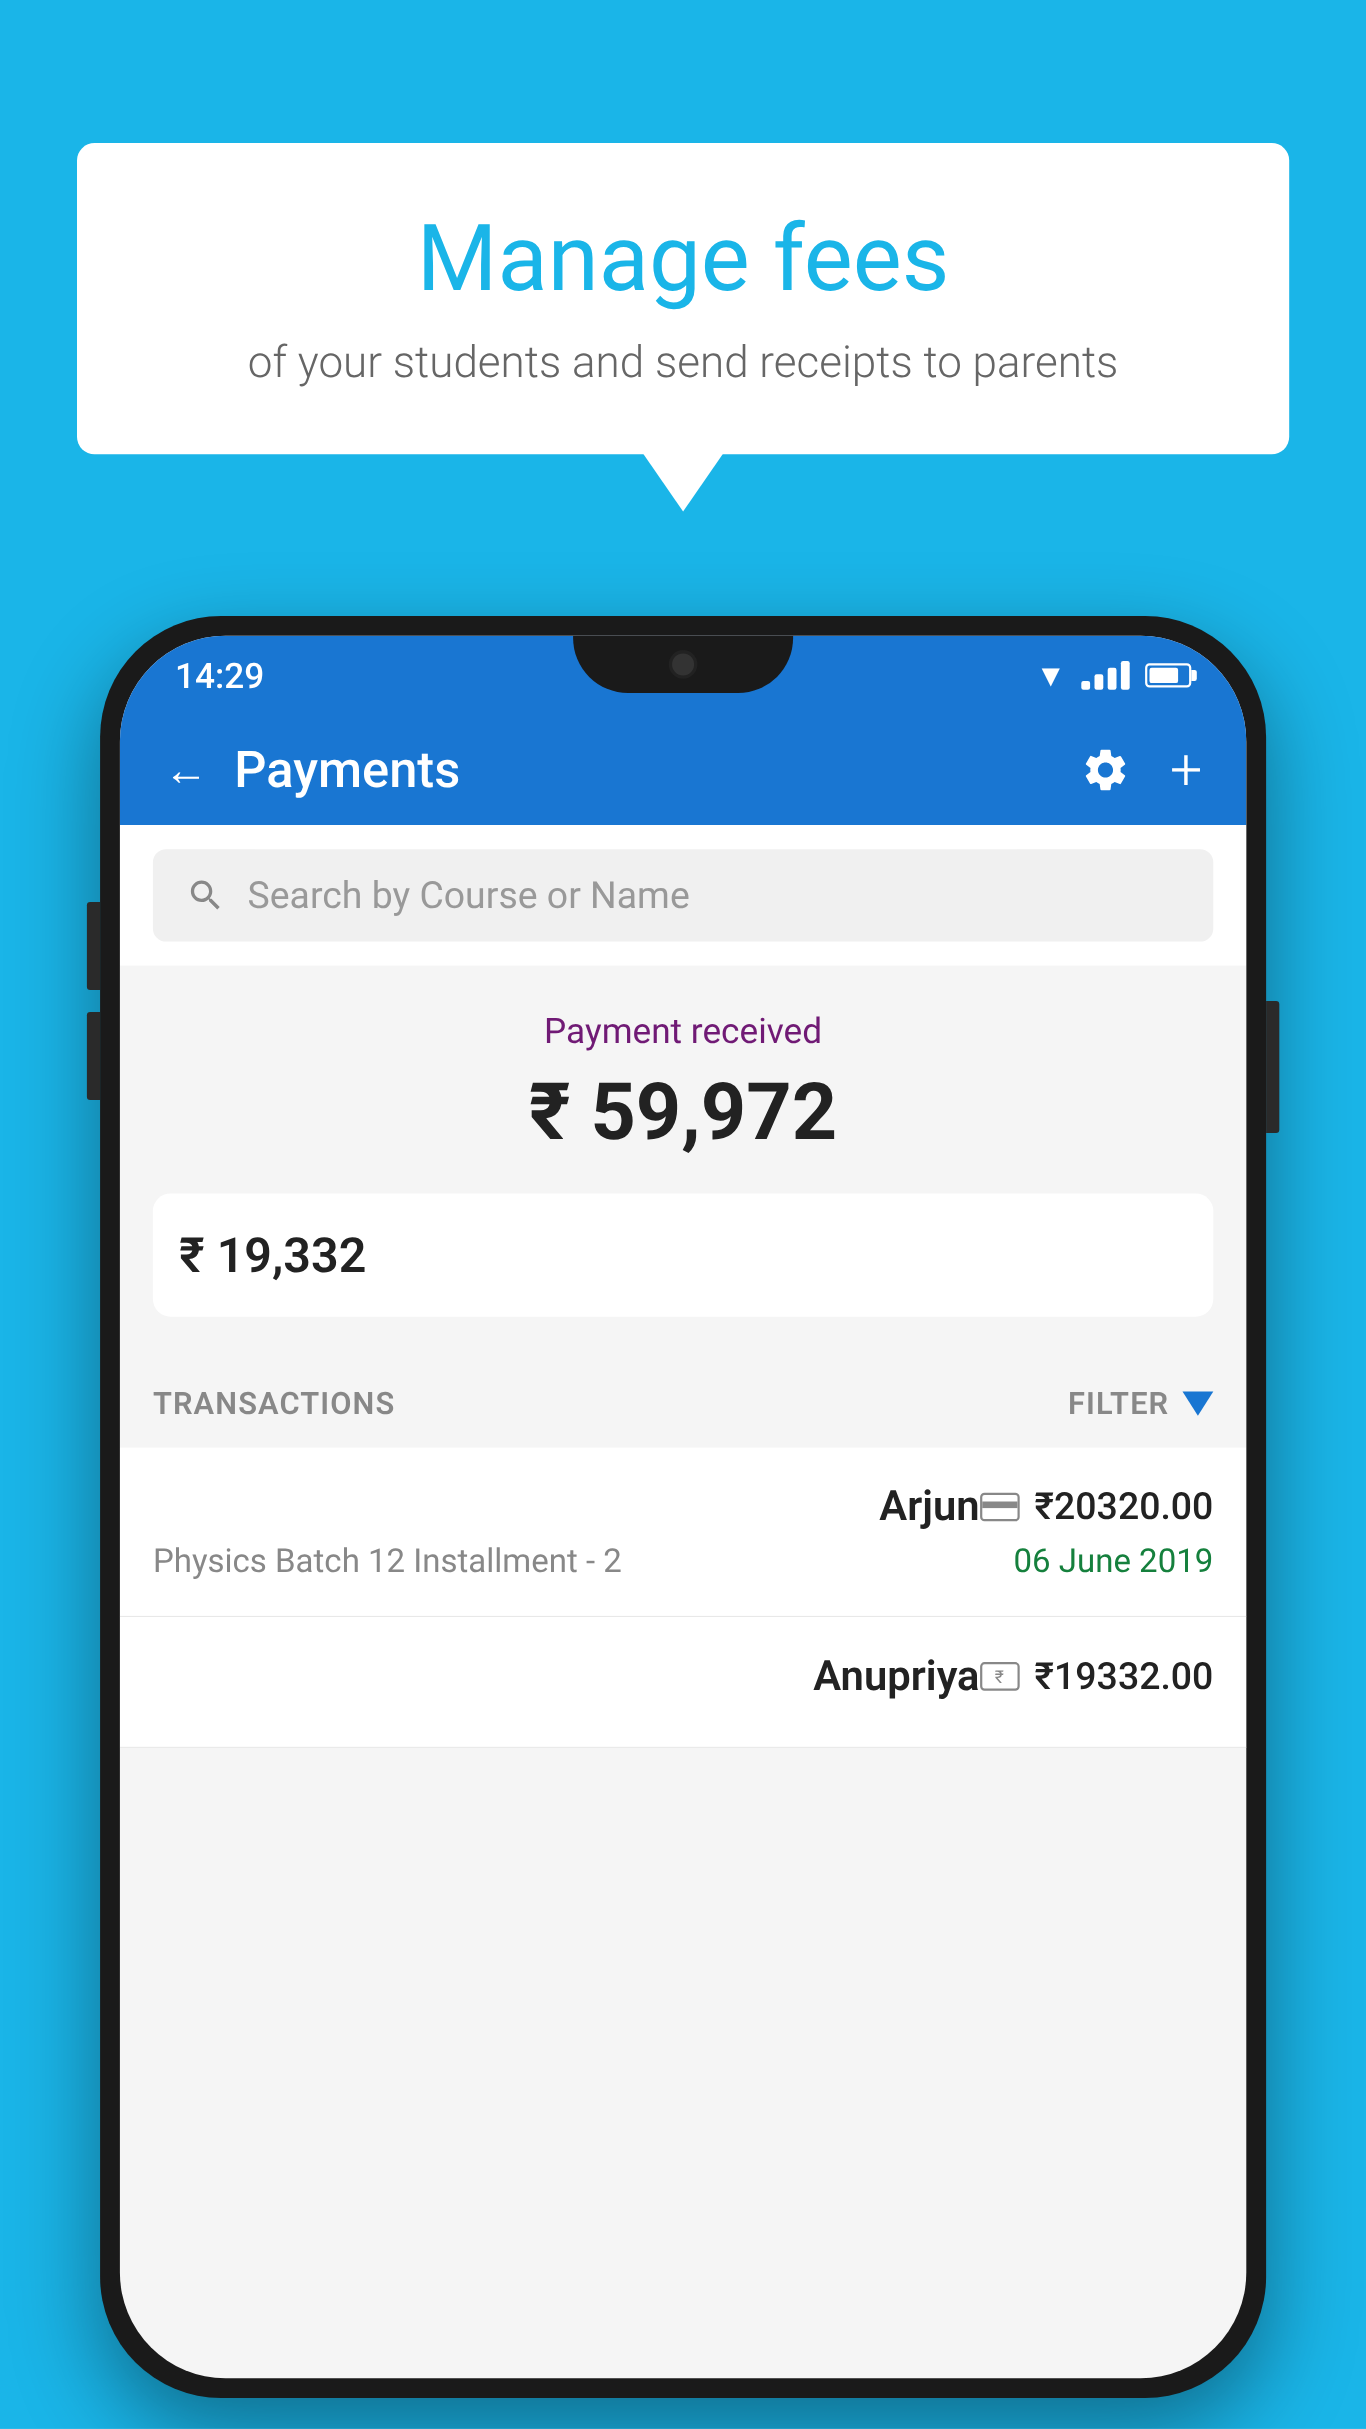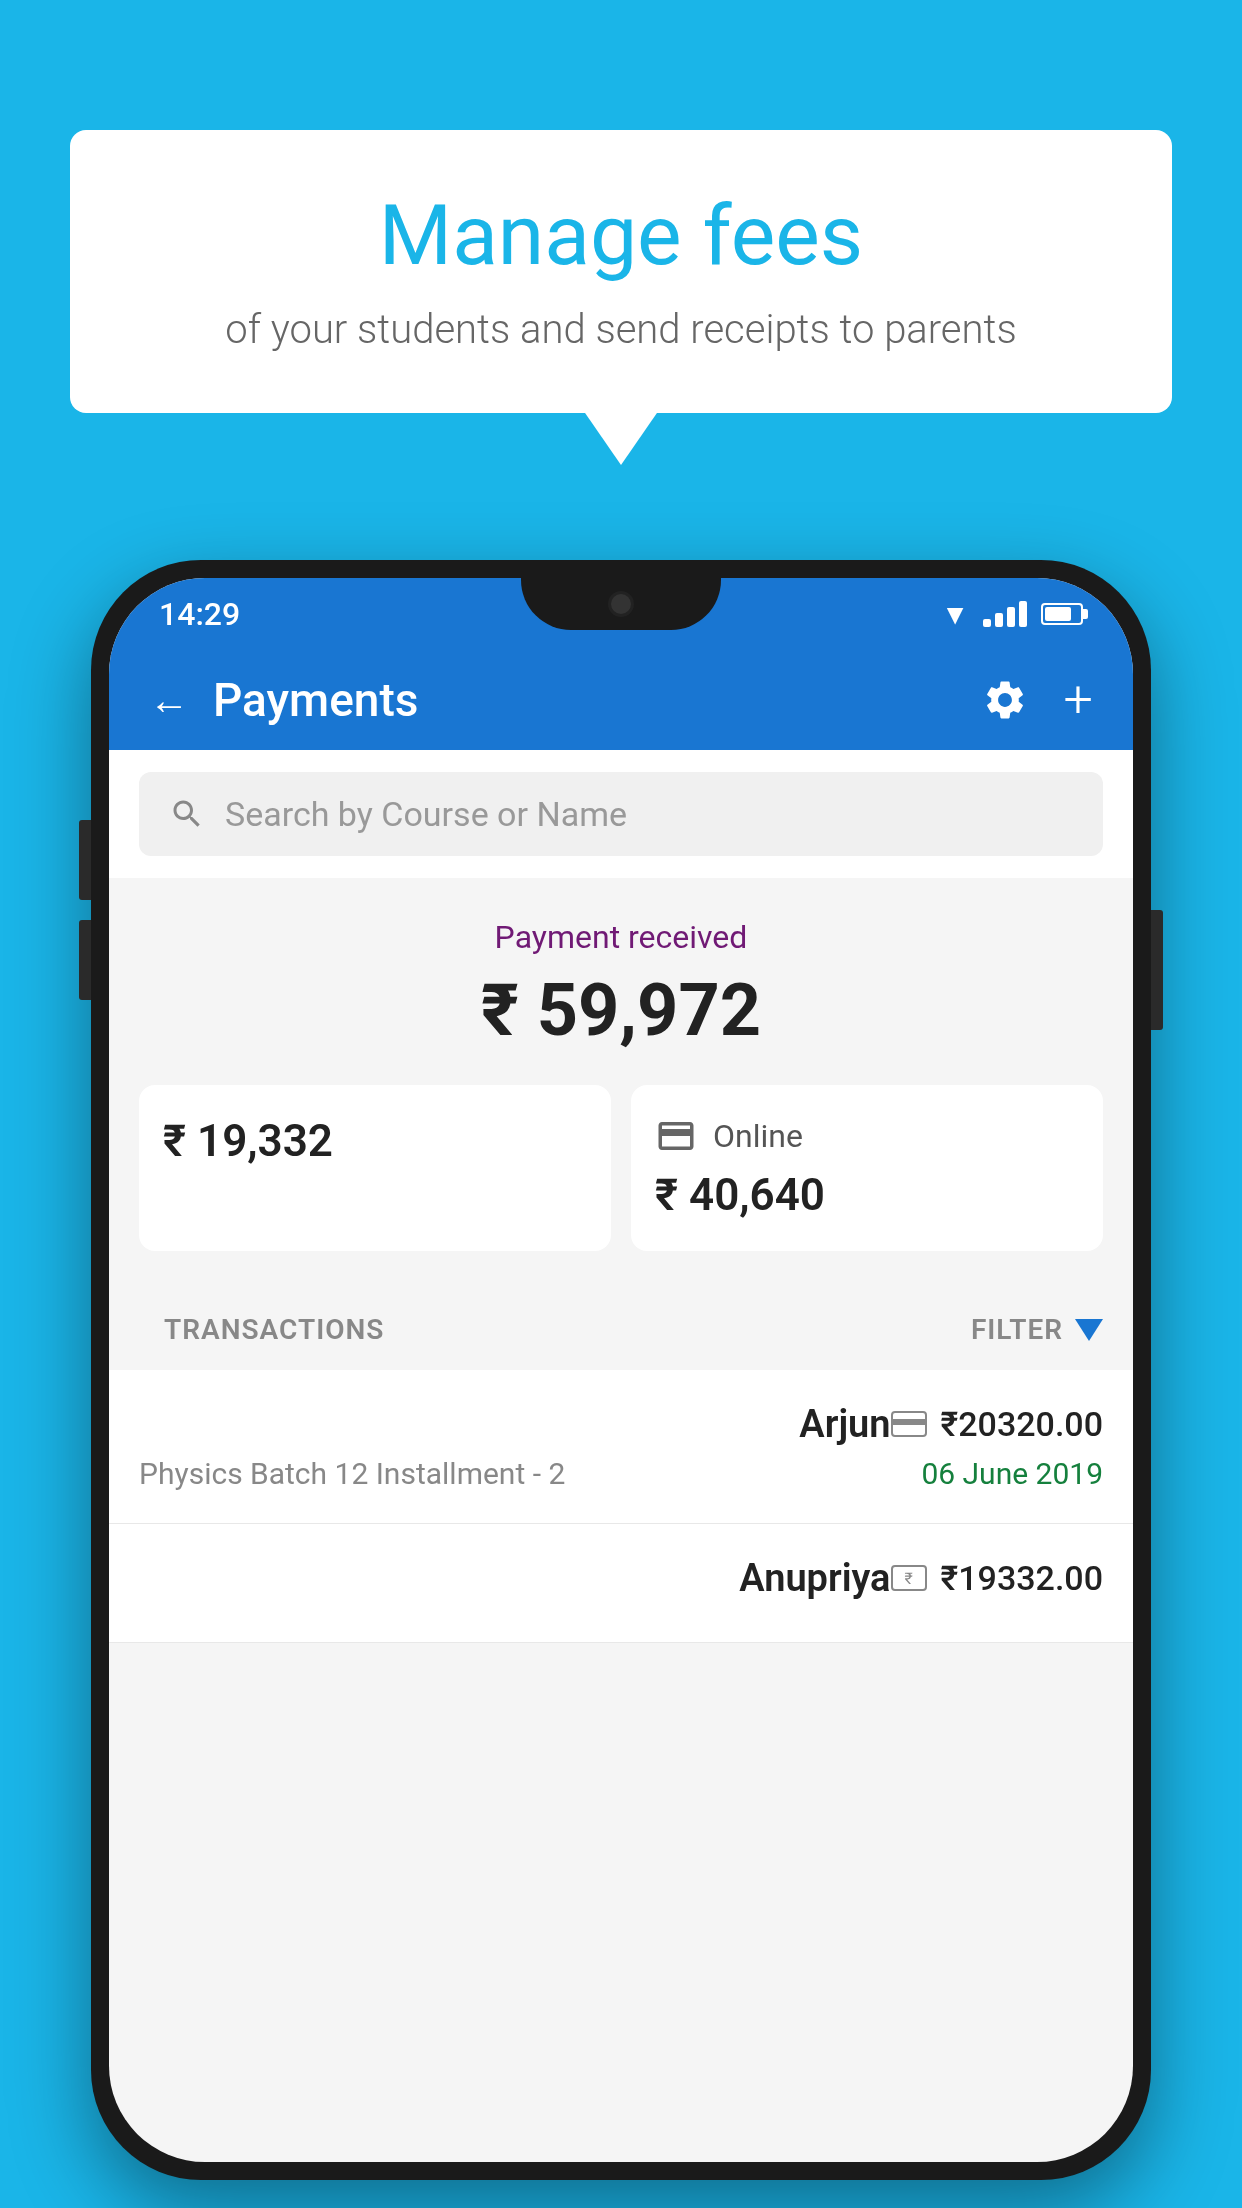--- a/index.html
+++ b/index.html
@@ -336,21 +336,20 @@
       color: #222;
     }
 
     
     .transactions-header {
       display: flex;
       justify-content: space-between;
       align-items: center;
       padding: 32px 30px 24px;
       background: #f5f5f5;
-      margin-left: 25px;
     }
 
     .transactions-label {
       font-size: 28px;
       font-weight: 600;
       color: #888;
       letter-spacing: 1px;
     }
 
     .filter-btn {
@@ -550,29 +549,20 @@
 
     <div class="payment-summary">
       <div class="payment-received-label">Payment received</div>
       <div class="payment-amount">₹ 59,972</div>
       <div class="payment-cards">
 
         <div class="payment-card">
           <div class="payment-card-amount">₹ 19,332</div>
         </div>
 
-        <div class="payment-card">
-          <div class="payment-card-header">
-            <svg class="payment-card-icon" viewBox="0 0 24 24">
-              <path d="M20 4H4c-1.11 0-2 .89-2 2v12c0 1.11.89 2 2 2h16c1.11 0 2-.89 2-2V6c0-1.11-.89-2-2-2zm0 14H4v-6h16v6zm0-10H4V6h16v2z"></path>
-            </svg>
-            <span class="payment-card-label">Online</span>
-          </div>
-          <div class="payment-card-amount">₹ 40,640</div>
-        </div>
       </div>
     </div>
 
     <div class="transactions-header">
       <span class="transactions-label">TRANSACTIONS</span>
       <div class="filter-btn">
         <span>FILTER</span>
         <div class="filter-triangle"></div>
       </div>
     </div>

